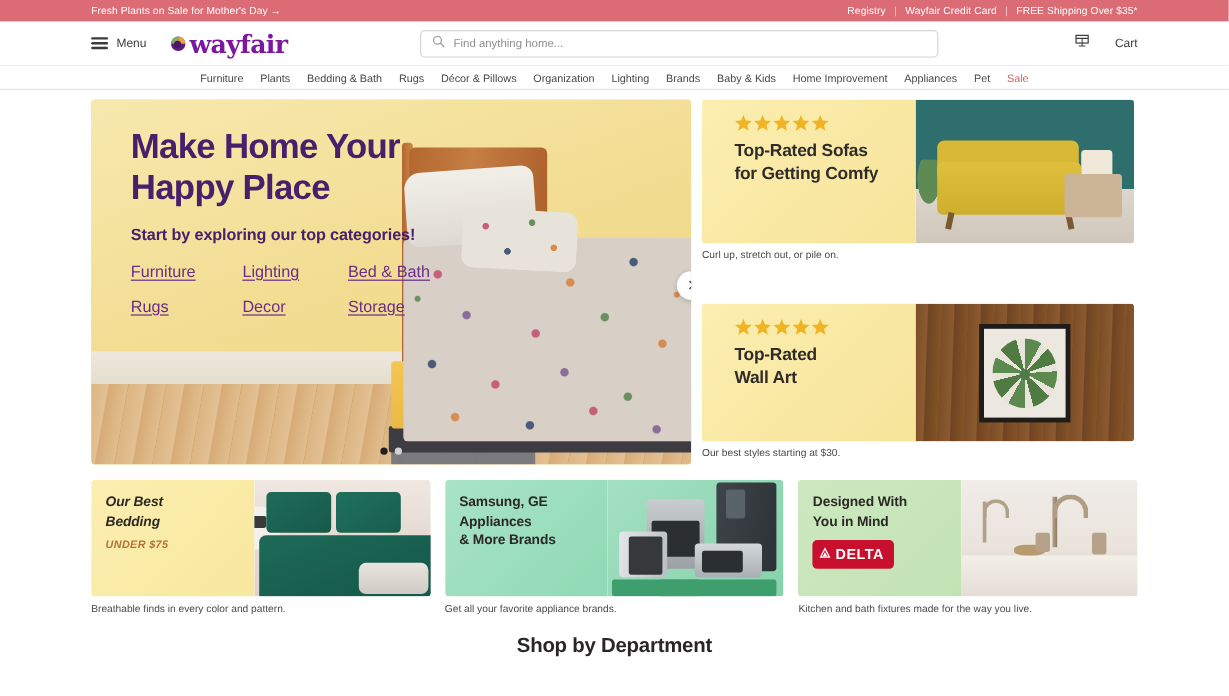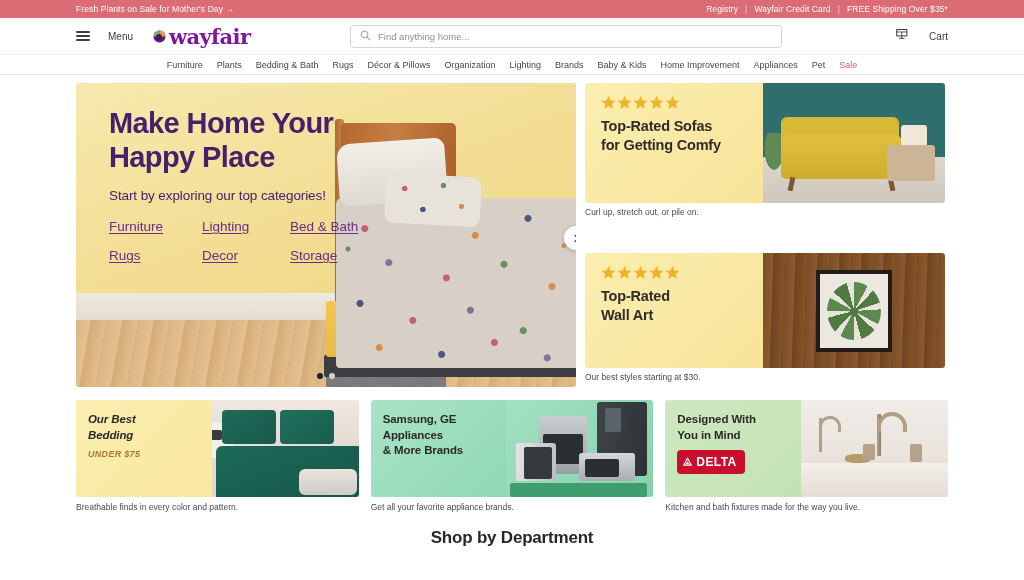--- a/index.html
+++ b/index.html
@@ -33,21 +33,21 @@
   
   .header {
     height: 36px;
     background: #fff;
     display: flex;
     align-items: center;
     padding: 0 76px;
     position: relative;
   }
   .menu-btn {
-    display: flex; align-items: center; gap: 18px;
+    display: flex; align-items: center; gap: 7px;
     cursor: pointer;
   }
   .hamburger { display: flex; flex-direction: column; gap: 2.5px; width: 14px; }
   .hamburger i { display: block; height: 1.5px; background: #3f3b3b; border-radius: 1px; }
   .menu-label { font-size: 10px; color: #3f3b3b; }
 
   .logo-wrap {
     display: flex; align-items: center; gap: 2px;
     margin-left: 20px; cursor: pointer;
   }
@@ -224,21 +224,21 @@
     line-height: 1.17;
     font-weight: 700;
     color: #46206b;
     letter-spacing: -0.6px;
     max-width: 300px;
   }
   .hero-sub {
     margin-top: 13px;
     font-size: 13.5px;
     color: #46206b;
-    font-weight: 400;
+    font-weight: 700;
     letter-spacing: -0.1px;
   }
   .hero-links {
     margin-top: 16px;
     display: grid;
     grid-template-columns: 93px 88px auto;
     row-gap: 14px;
     max-width: 300px;
   }
   .hero-link {
@@ -277,21 +277,21 @@
     height: 120px;
     border-radius: 3px;
     overflow: hidden;
     display: flex;
     position: relative;
   }
   .promo-card-inner.tall { height: 115px; margin-top: 27px; }
   .promo-text {
     width: 178px;
     background: linear-gradient(135deg,#fbeeb0,#f7e49a);
-    padding: 12px 14px 0 16px;
+    padding: 12px 14px 0 27px;
     flex: 0 0 178px;
   }
   .stars { display: flex; gap: 1px; margin-bottom: 7px; }
   .promo-title {
     font-size: 14.5px;
     line-height: 1.28;
     font-weight: 600;
     color: #302b28;
     letter-spacing: -0.2px;
   }

